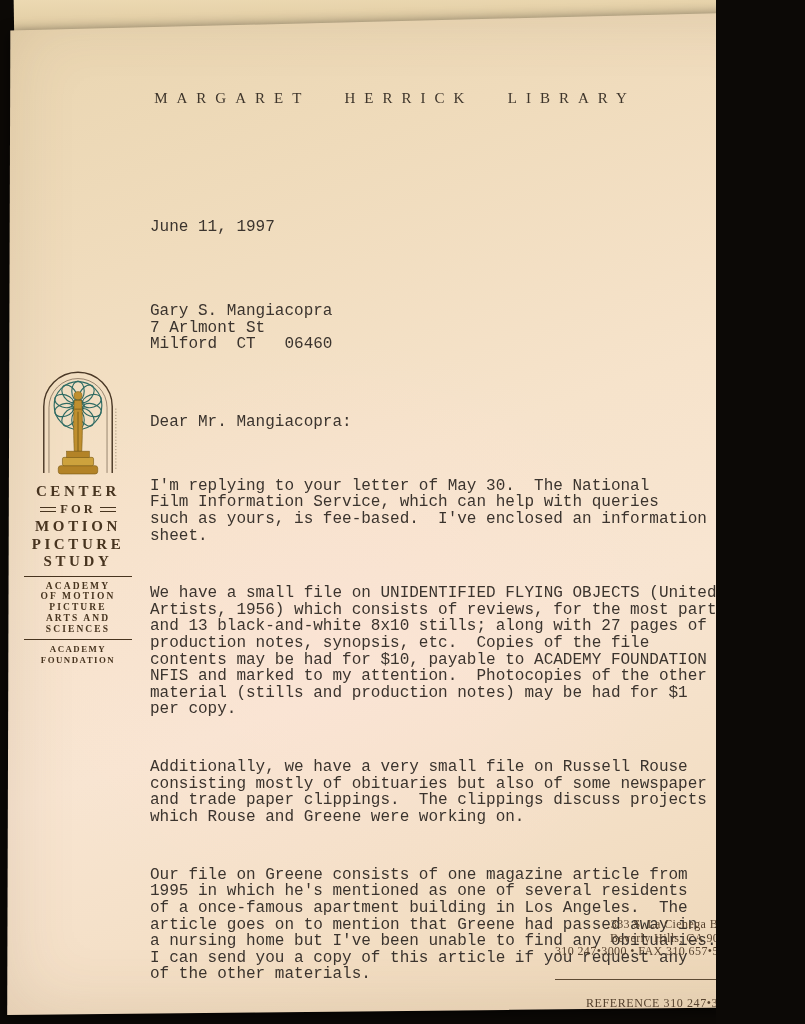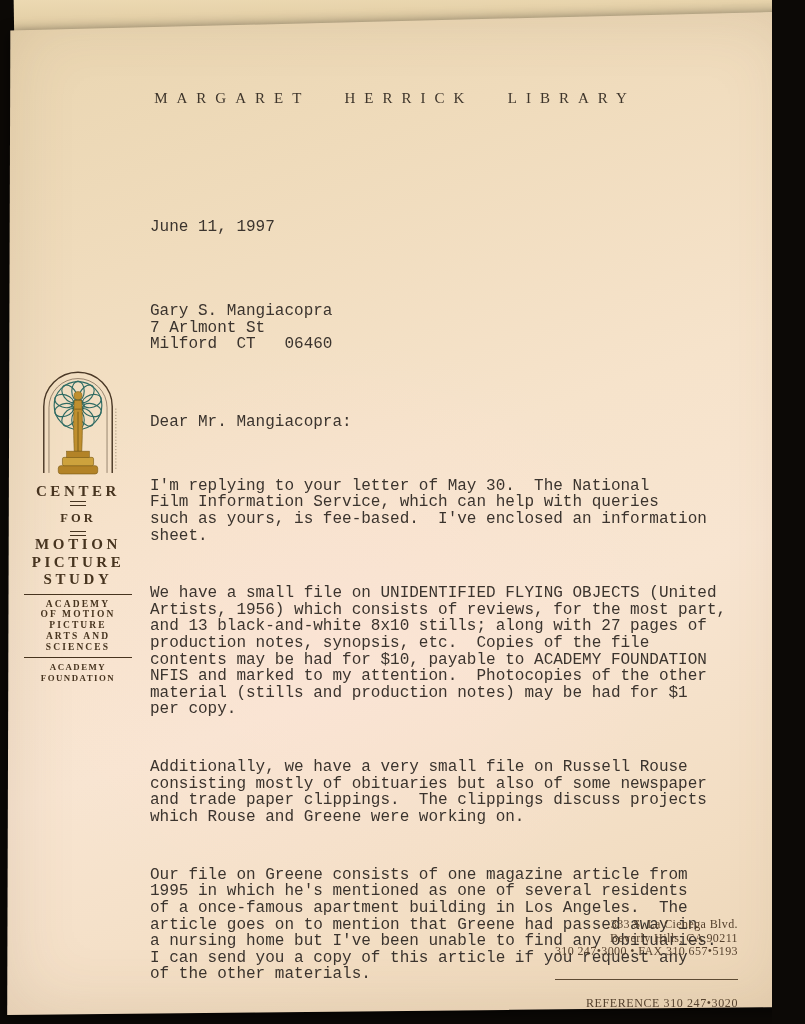--- a/index.html
+++ b/index.html
@@ -1,19 +1,19 @@
 <!DOCTYPE html>
 <html><head>
 <meta charset="utf-8">
 <title>Margaret Herrick Library Letter</title>
 <style>
   * { margin:0; padding:0; box-sizing:border-box; }
   html,body { background:#0c0906; }
   .scene {
-    position:relative; width:772px; height:1024px;
+    position:relative; width:716px; height:1024px;
     background:#0c0906; overflow:hidden;
     font-family:"Liberation Serif","DejaVu Serif",serif;
   }
   
   .back-sheet {
     position:absolute; left:14px; top:0; width:762px; height:44px;
     background:linear-gradient(#ecd9b2,#dcc69c);
     transform:rotate(-0.9deg); transform-origin:left center;
   }
   .back-sheet-corner {
@@ -35,21 +35,21 @@
     position:absolute; top:80px; left:0; right:12px; text-align:center;
     font-size:15px; color:#3e352b; letter-spacing:0.6em; word-spacing:1.45em;
     font-family:"Liberation Serif","DejaVu Serif",serif;
   }
 
   
   .logo-block { position:absolute; left:16px; top:353px; width:112px; color:#47341f; }
   .logo-art { display:block; margin:0 auto; }
   .logo-words { margin-top:8px; text-align:center; font-weight:bold; }
   .lg-line { font-size:15px; letter-spacing:3.6px; line-height:17.5px; }
-  .for-row { display:flex; align-items:center; justify-content:center; gap:4px; line-height:17.5px;flex-direction:column; }
+  .for-row { display:flex; align-items:center; justify-content:center; gap:4px; line-height:17.5px; }
   .dbl-line { width:16px; height:5px; border-top:1.3px solid #47341f; border-bottom:1.3px solid #47341f; }
   .for-word { font-size:12.5px; letter-spacing:3px; font-weight:bold; }
   .logo-rule { border:0; border-top:1.7px solid #47341f; margin:5px 2px 4px; }
   .sm-line { font-size:9.5px; letter-spacing:2.1px; line-height:10.8px; font-weight:bold; }
   .xs-line { font-size:8.8px; letter-spacing:1.5px; line-height:10.2px; font-weight:bold; }
 
   
   .letter-body {
     position:absolute; left:144px; top:176px; width:622px;
     font-family:"Liberation Mono","DejaVu Sans Mono",monospace;

